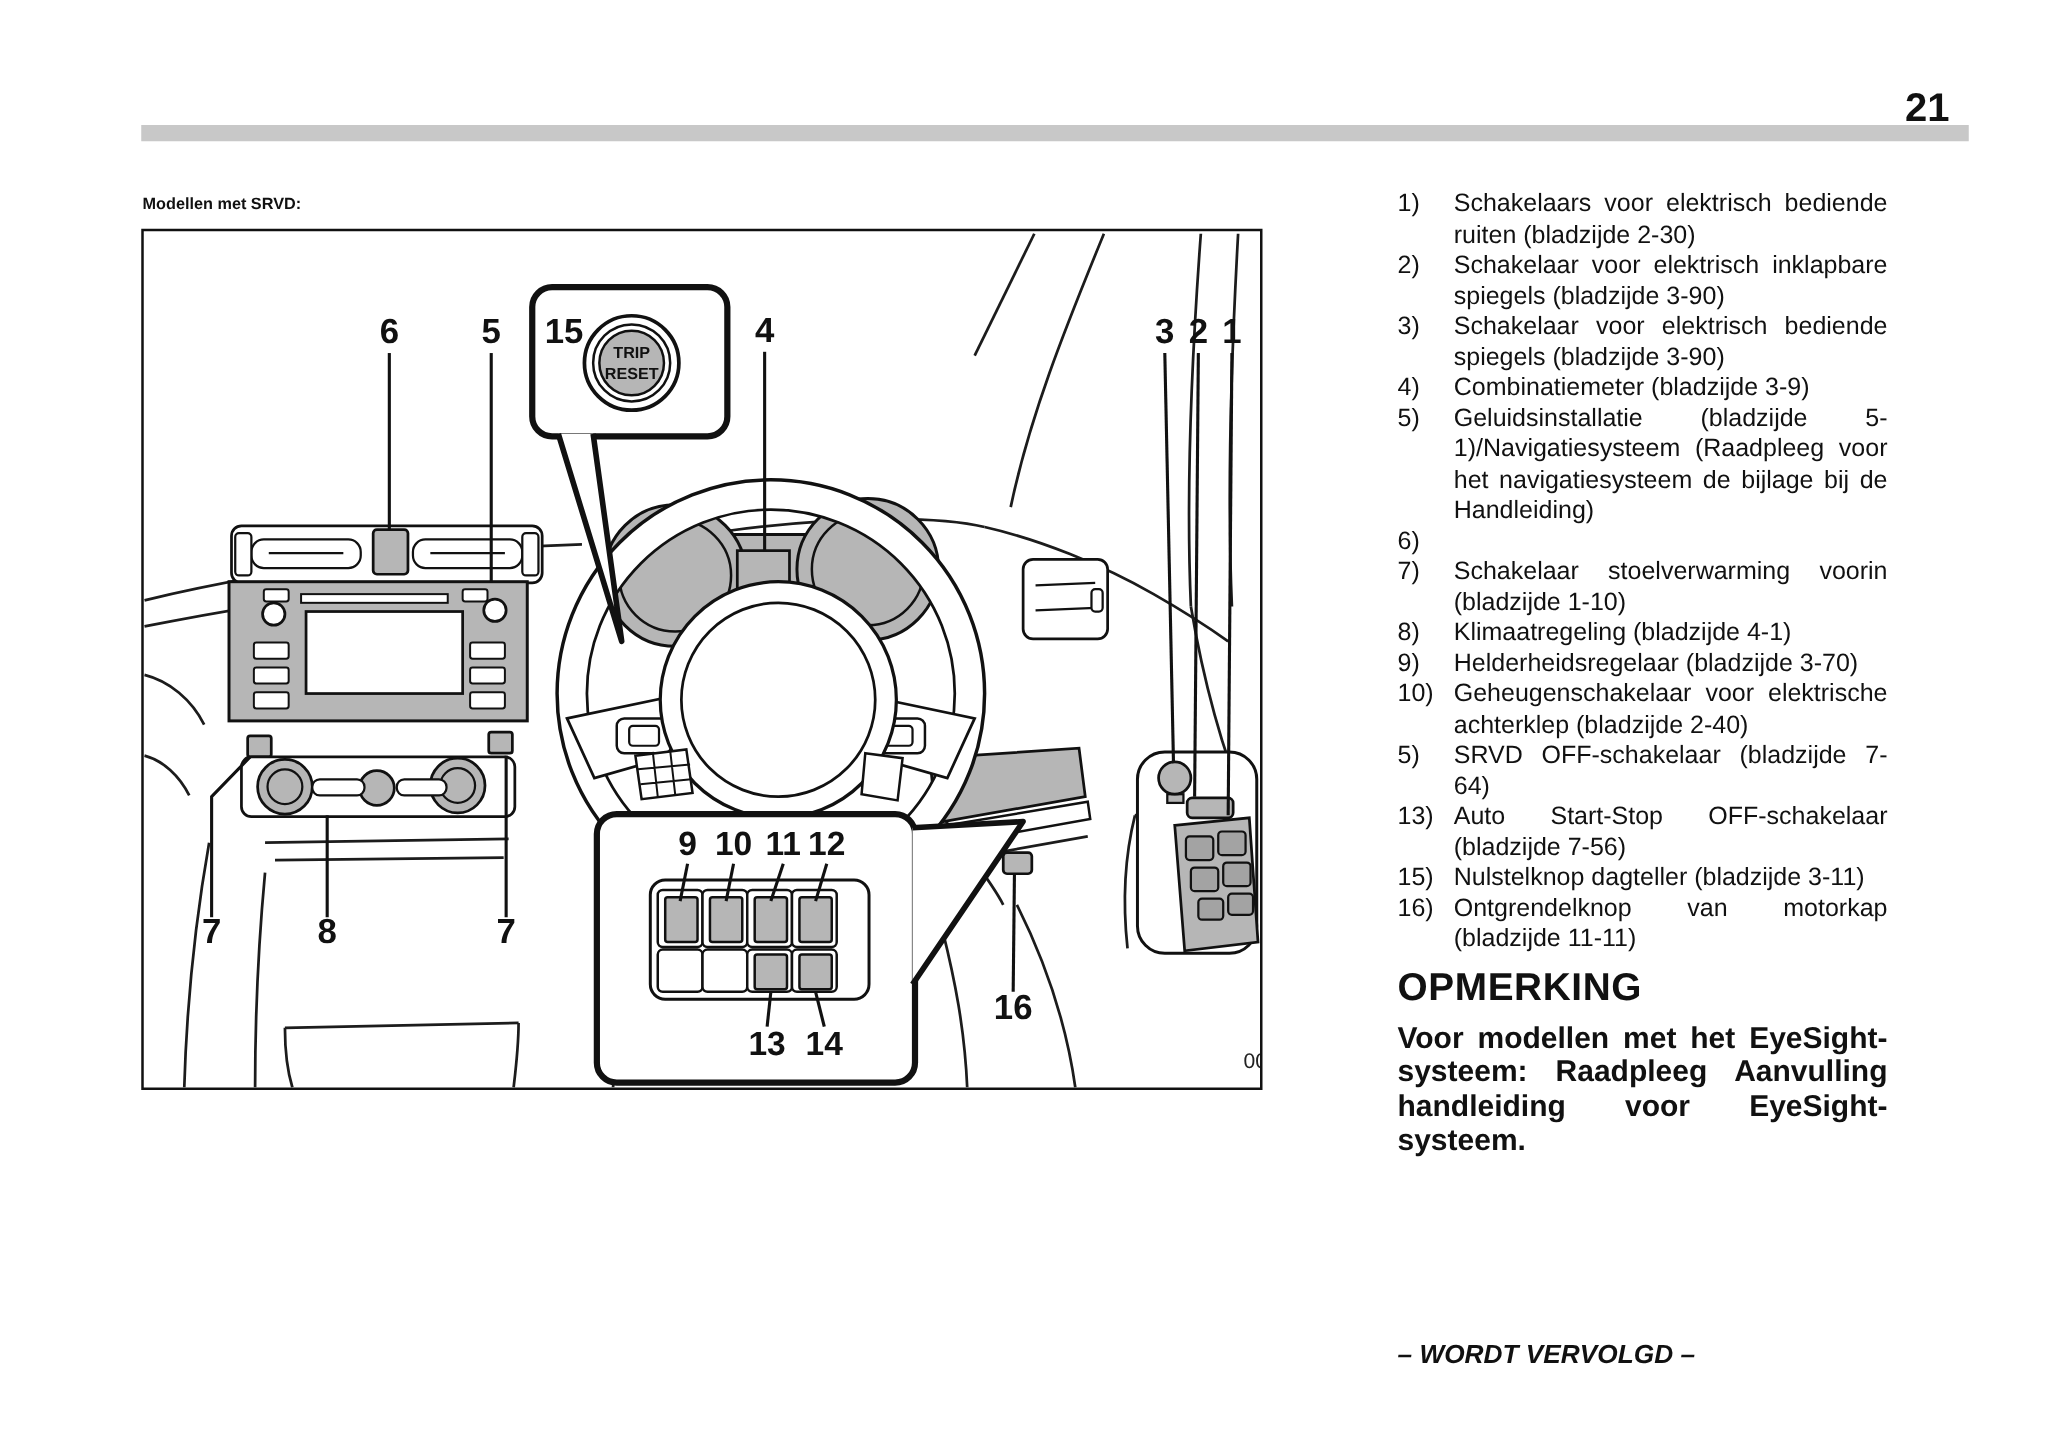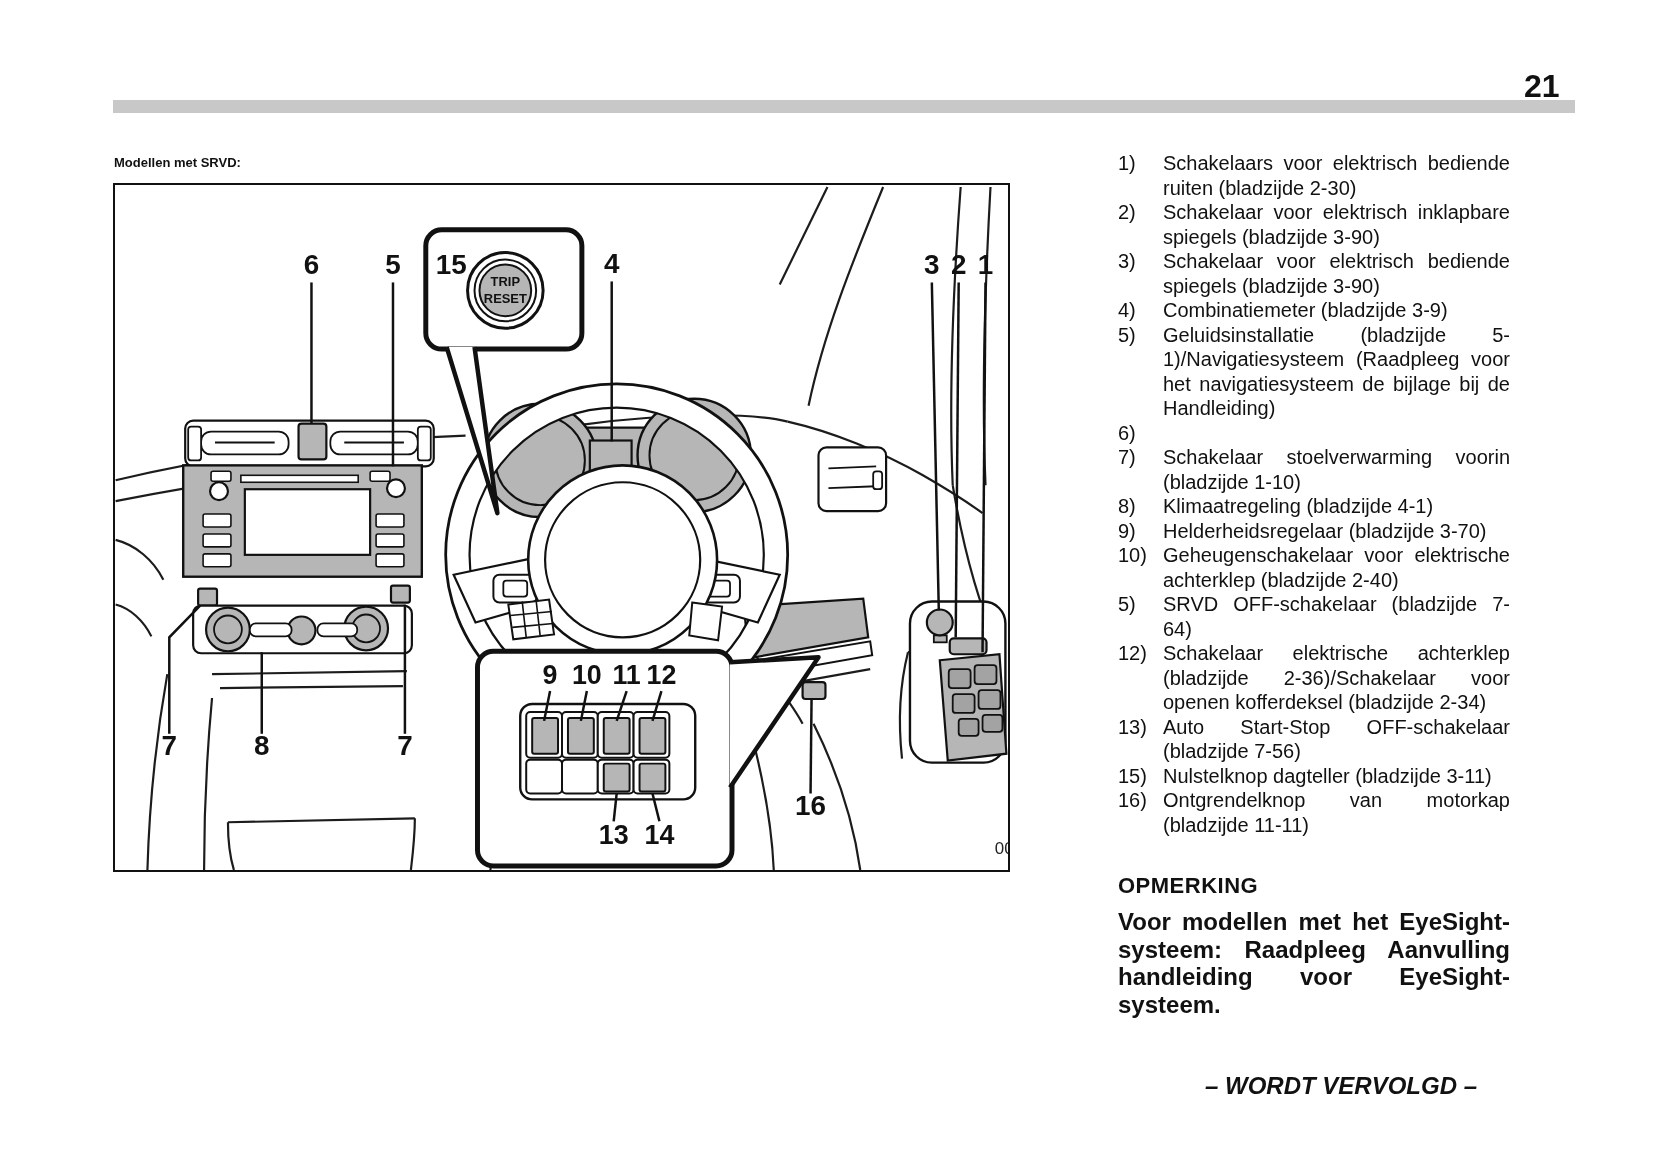--- a/index.html
+++ b/index.html
@@ -12,25 +12,25 @@
   .fig-heading { position:absolute; left:114px; top:155px; font-size:13px; font-weight:bold; }
 
   .figure { position:absolute; left:113px; top:183px; width:897px; height:689px;
             border:2.5px solid #111; box-sizing:border-box; background:#fff;padding-left:31px; }
   .figure svg { position:absolute; left:0; top:0; width:100%; height:100%; }
 
   .rightcol { position:absolute; left:1118px; top:151px; width:392px; }
   .legend-row { display:flex; font-size:20px; line-height:24.5px; }
   .legend-num { flex:0 0 45px; width:45px; }
   .legend-text { flex:1; text-align:justify; }
-  .note-heading { margin-top:36px; font-size:22px; font-weight:bold; letter-spacing:0.5px; }
+  .note-heading { margin-top:8px; font-size:31px; font-weight:bold; letter-spacing:0.5px; }
   .note-body { margin-top:9px; font-size:24px; font-weight:bold; line-height:27.5px; text-align:justify; }
 
-  .footer { position:absolute; top:1072px; left:1118px; width:359px; text-align:right;
-            font-size:24px; font-weight:bold; font-style:italic; }
+  .footer { position:absolute; top:1072px; left:1118px; width:359px; 
+            font-size:21px; font-weight:bold; font-style:italic; }
 
   .callout-num { font-size:28px; font-weight:bold; fill:#111; }
   .callout-num-sm { font-size:27px; font-weight:bold; fill:#111; }
   .fig-code { font-size:17px; fill:#222; }
   .trip-txt { font-size:13px; font-weight:bold; fill:#111; }
 </style>
 </head>
 <body>
 
 <div class="page">
@@ -263,24 +263,20 @@
       </div>
     <div class="legend-row">
         <span class="legend-num">10)</span>
         <span class="legend-text">Geheugenschakelaar voor elektrische achterklep (bladzijde 2-40)</span>
       </div>
     <div class="legend-row">
         <span class="legend-num">5)</span>
         <span class="legend-text">SRVD OFF-schakelaar (bladzijde 7-64)</span>
       </div>
     <div class="legend-row">
-        <span class="legend-num">12)</span>
-        <span class="legend-text">Schakelaar elektrische achterklep (bladzijde 2-36)/Schakelaar voor openen kofferdeksel (bladzijde 2-34)</span>
-      </div>
-    <div class="legend-row">
         <span class="legend-num">13)</span>
         <span class="legend-text">Auto Start-Stop OFF-schakelaar (bladzijde 7-56)</span>
       </div>
     <div class="legend-row">
         <span class="legend-num">15)</span>
         <span class="legend-text">Nulstelknop dagteller (bladzijde 3-11)</span>
       </div>
     <div class="legend-row">
         <span class="legend-num">16)</span>
         <span class="legend-text">Ontgrendelknop van motorkap (bladzijde 11-11)</span>

